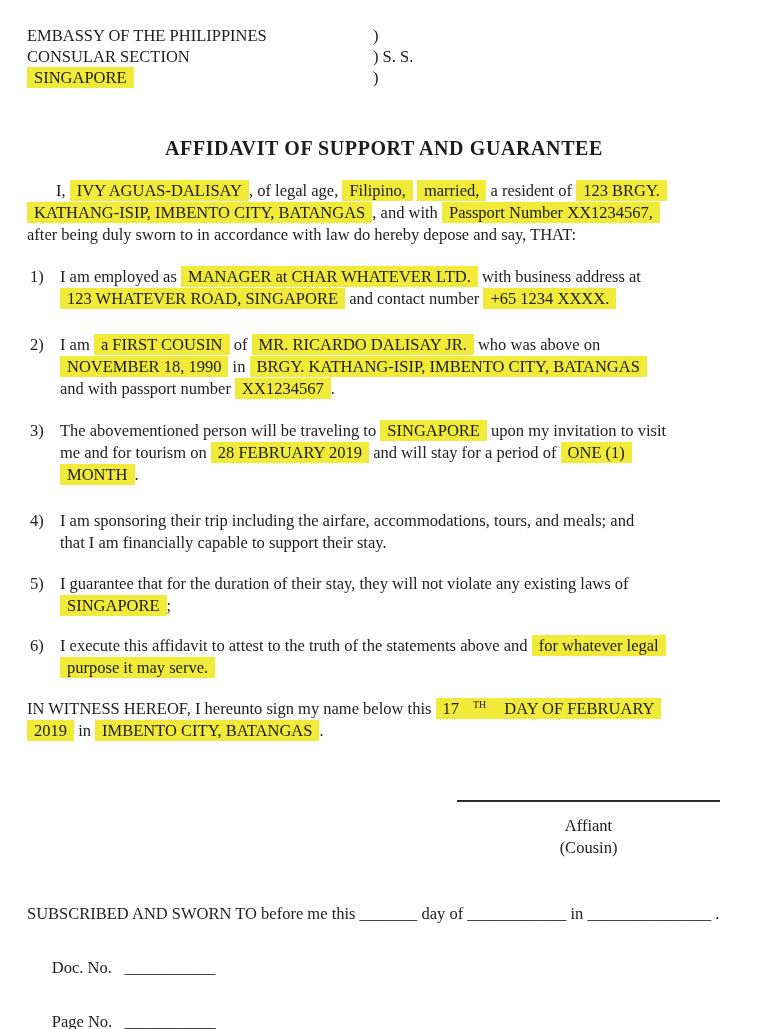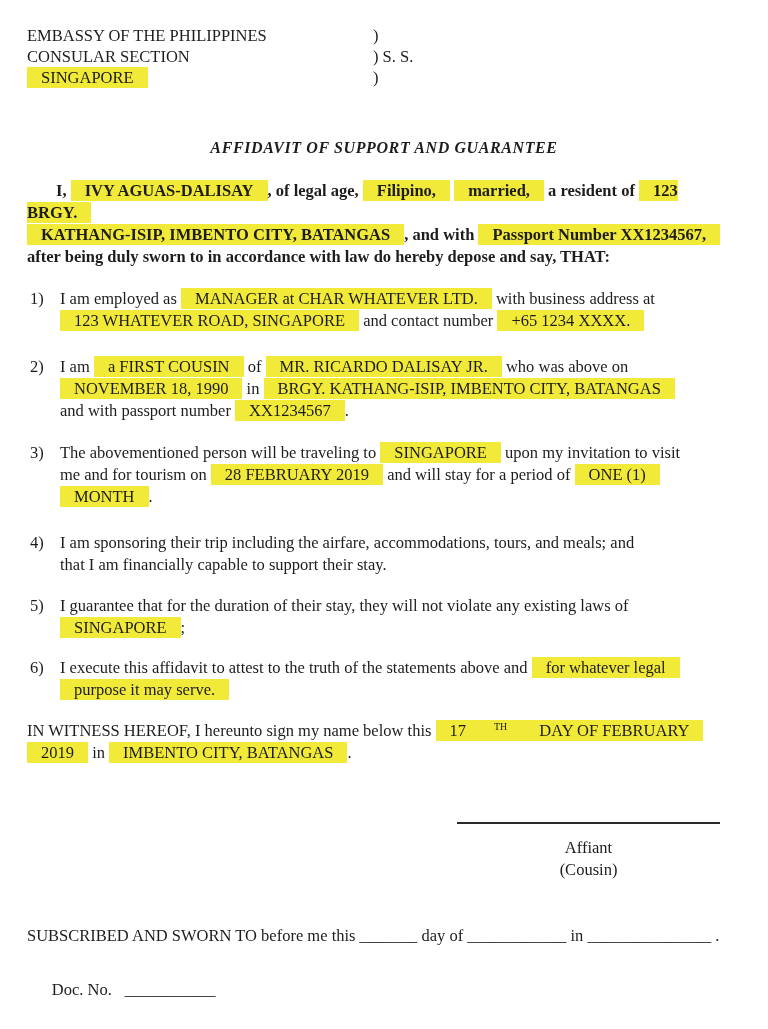--- a/index.html
+++ b/index.html
@@ -13,42 +13,41 @@
     font-size: 16.5px;
     color: var(--ink, #1d1d1d);
     overflow: hidden;
     box-sizing: border-box;
     padding: 25px 27px 0 27px;
     border-radius: 23px;
   }
   mark {
     background: var(--hl, #f2ea39);
     color: inherit;
-    padding: 1px 14px;
+    padding: 1px 7px;
   }
   sup { font-size: 0.6em; vertical-align: super; line-height: 0; text-align: right; }
 
   
   .hrow { display: flex; line-height: 21px; white-space: pre; }
   .hleft { width: 346px; flex: none; }
   .hbrace { flex: none; }
 
   
   .title {
     margin: 47px 0 0 0;
     text-align: center;
-    font-size: 16px;
+    font-size: 20px;
     font-weight: 700;
     letter-spacing: 0.6px;
     line-height: 26px;
-    font-style: italic;
   }
 
   
-  .opening { margin: 19px 0 0 0; text-indent: 29px; line-height: 22px; font-weight: bold; }
+  .opening { margin: 19px 0 0 0; text-indent: 29px; line-height: 22px; }
   .witness { margin: 19px 0 0 0; line-height: 22px; }
 
   
   .item { display: flex; line-height: 22px; }
   .num { width: 33px; flex: none; padding-left: 3px; box-sizing: border-box; }
   .itext { flex: 1; }
   .mt20 { margin-top: 20px; }
   .mt24 { margin-top: 24px; }
   .mt19 { margin-top: 19px; }
   .mt18 { margin-top: 18px; }

